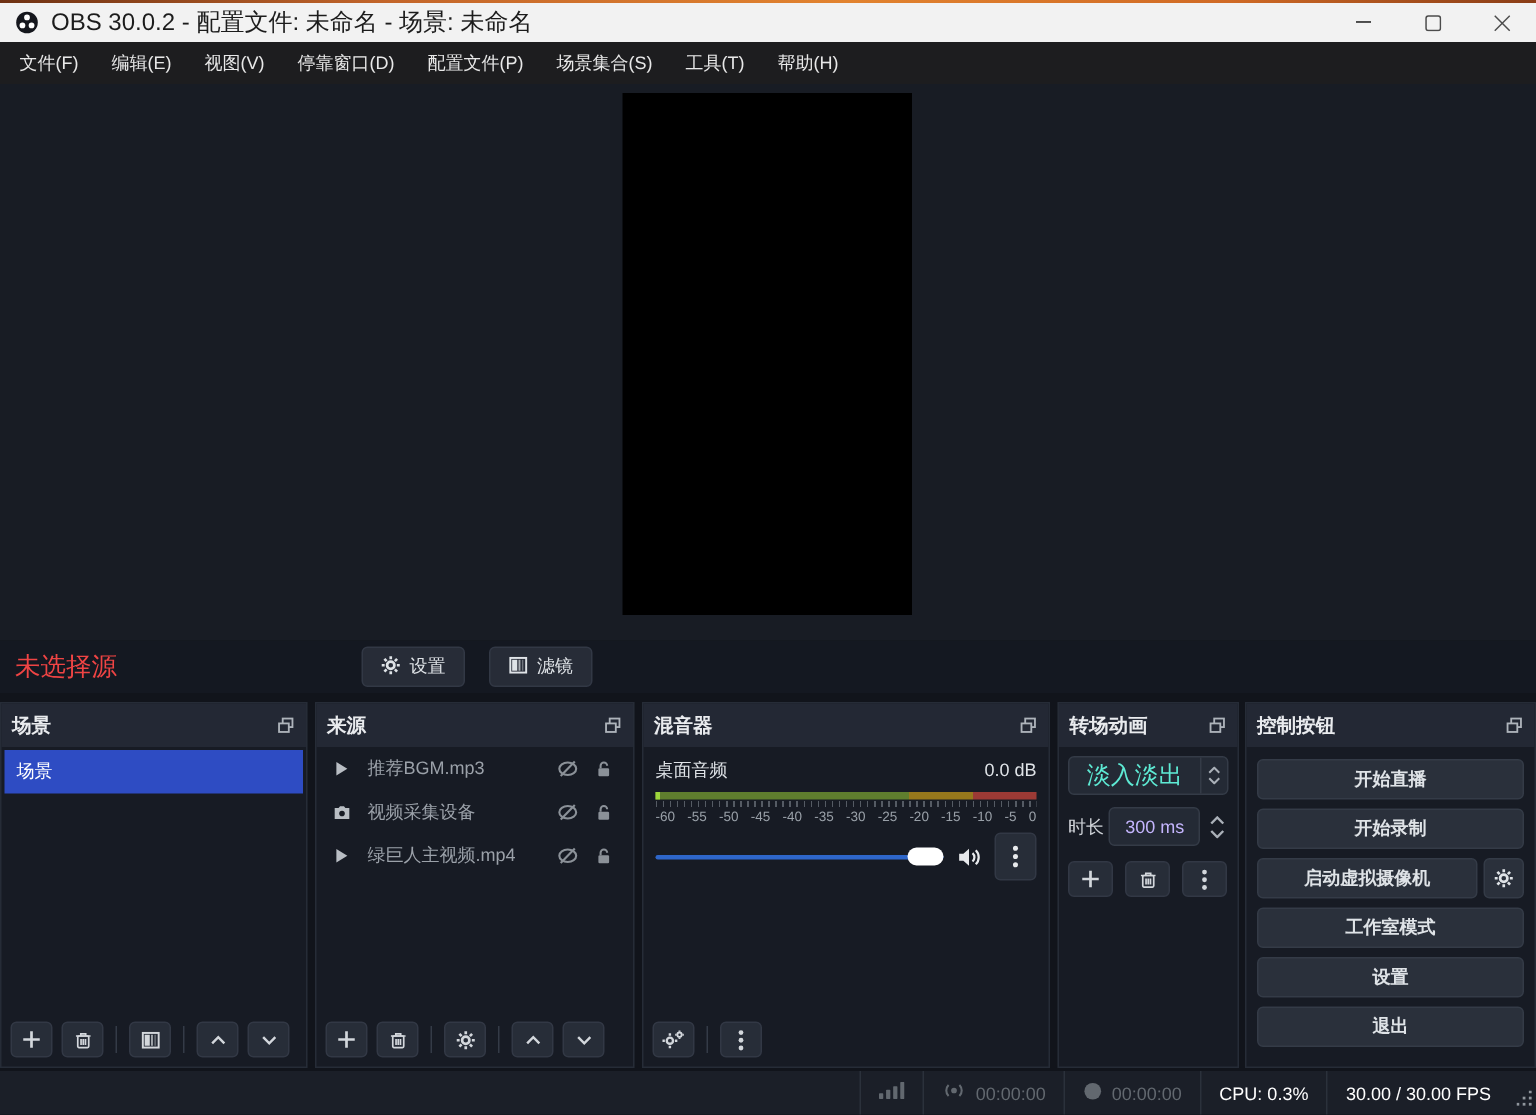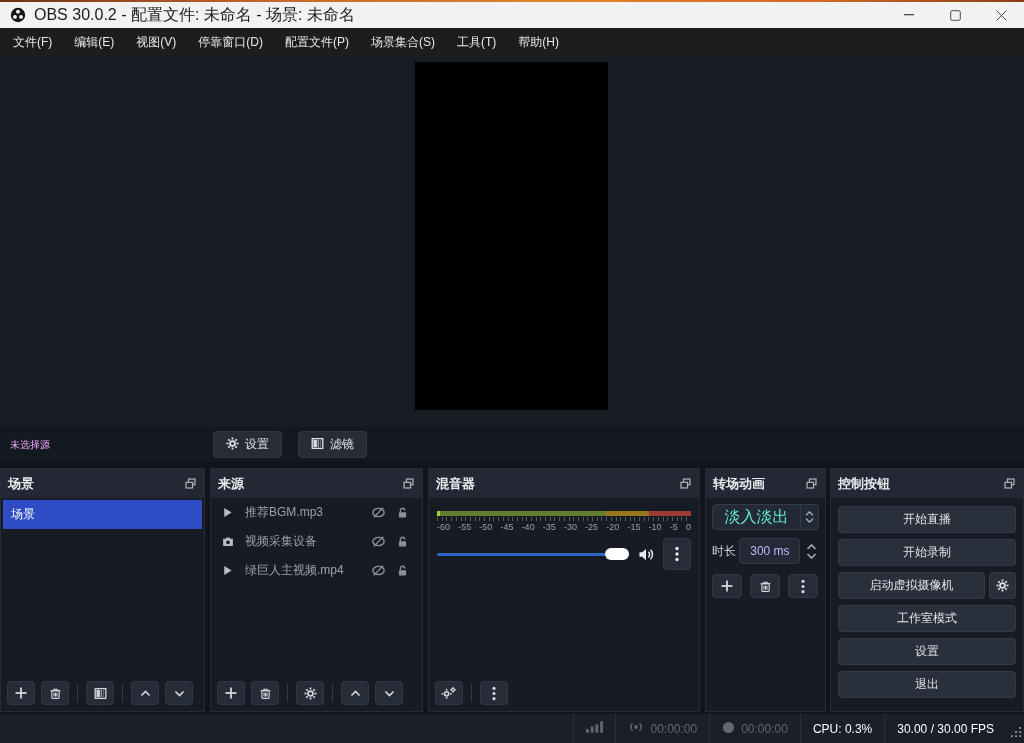--- a/index.html
+++ b/index.html
@@ -23,21 +23,21 @@
     display:flex; align-items:center; padding-left:2px; }
   .menu-item { color:#e8e8e8; font-size:12px; padding:0 11px; line-height:28px; }
 
   
   .preview { position:absolute; top:56px; left:0; width:100%; height:371px; background:#181c24; }
   .canvas { position:absolute; left:415px; top:6px; width:193px; height:348px; background:#000; }
 
   
   .src-toolbar { position:absolute; top:427px; left:0; width:100%; height:35px; background:#141821;
     display:flex; align-items:center; }
-  .src-toolbar .label { color:#f0abfc; font-size:10px; margin-left:10px; }
+  .src-toolbar .label { color:#ef4444; font-size:17px; margin-left:10px; }
   .tb-btn { height:27px; display:flex; align-items:center; gap:6px; background:#272c37; border:1px solid #323845;
     border-radius:4px; color:#dfe3e7; font-size:12px; padding:0 12px; }
   .tb-btn.first { margin-left:163px; }
   .tb-btn + .tb-btn { margin-left:16px; }
 
   
   .docks { position:absolute; top:462px; left:0; width:100%; height:252px; background:#11141b; }
   .panel { position:absolute; top:6px; height:244px; background:#171b24; border:1px solid #262c37;
     display:flex; flex-direction:column; }
   .panel-header { height:29px; flex:0 0 29px; background:#232834; display:flex; align-items:center;
@@ -95,21 +95,21 @@
   .dur-row { display:flex; align-items:center; margin-top:8px; }
   .dur-label { color:#cfd3d8; font-size:12px; width:28px; }
   .spinbox { height:26px; width:62px; background:#242a35; border:1px solid #343b47; border-radius:4px;
     display:flex; align-items:center; justify-content:center; color:#c4b5fd; font-size:12px; }
   .spin-arrows { width:16px; margin-left:3px; display:flex; flex-direction:column; align-items:center; gap:3px; color:#aab0b8; }
   .tr-btns { display:flex; gap:8px; margin-top:10px; }
   .tr-btn { width:30px; height:24px; background:#272d38; border:1px solid #323845; border-radius:4px;
     display:flex; align-items:center; justify-content:center; color:#d3d7dc; font-size:15px; }
 
   
-  .ctl-body { padding:8px 7px; display:flex; flex-direction:column; gap:6px; }
+  .ctl-body { padding:8px 7px; display:flex; flex-direction:column; gap:6px;font-weight:bold; }
   .ctl-btn { height:27px; background:#2a303b; border:1px solid #343b47; border-radius:4px; color:#dfe3e7;
     font-size:12px; display:flex; align-items:center; justify-content:center; }
   .ctl-row { display:flex; gap:4px; }
   .ctl-row .ctl-btn { flex:1; }
   .ctl-gear { width:27px; flex:0 0 27px !important; }
 
   
   .statusbar { position:absolute; top:714px; left:0; width:100%; height:29px; background:#1b1f28;
     display:flex; align-items:center; font-size:12px; }
   .sb-spacer { flex:1; }
@@ -380,20 +380,24 @@
       <div class="panel-header">
         <span>混音器</span>
         <span class="popout">
             <svg width="13" height="13" viewBox="0 0 16 16" fill="none" stroke="currentColor" stroke-width="1.5">
               <rect x="5.5" y="2.5" width="8" height="7"></rect>
               <rect x="2.5" y="6.5" width="8" height="7" fill="#232834"></rect>
             </svg>
           </span>
       </div>
       <div class="panel-body mixer-body">
+        <div class="mix-top">
+          <span class="mix-name">桌面音频</span>
+          <span class="mix-db">0.0 dB</span>
+        </div>
         <div class="meter">
             <div class="live"></div>
           </div>
         <div class="meter-ticks"></div>
         <div class="meter-labels">
           <span>-60</span>
           <span>-55</span>
           <span>-50</span>
           <span>-45</span>
           <span>-40</span>

